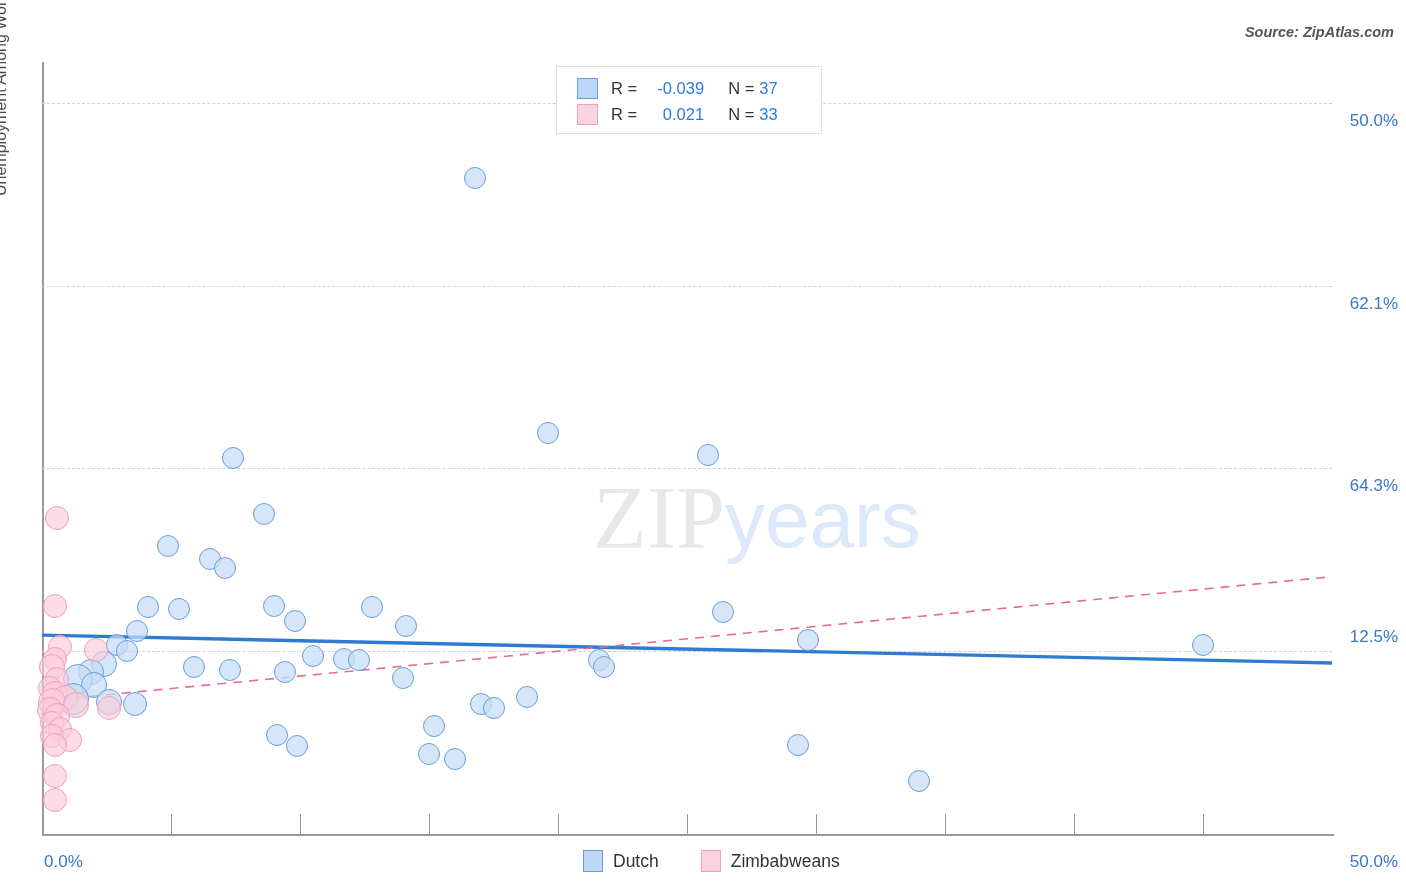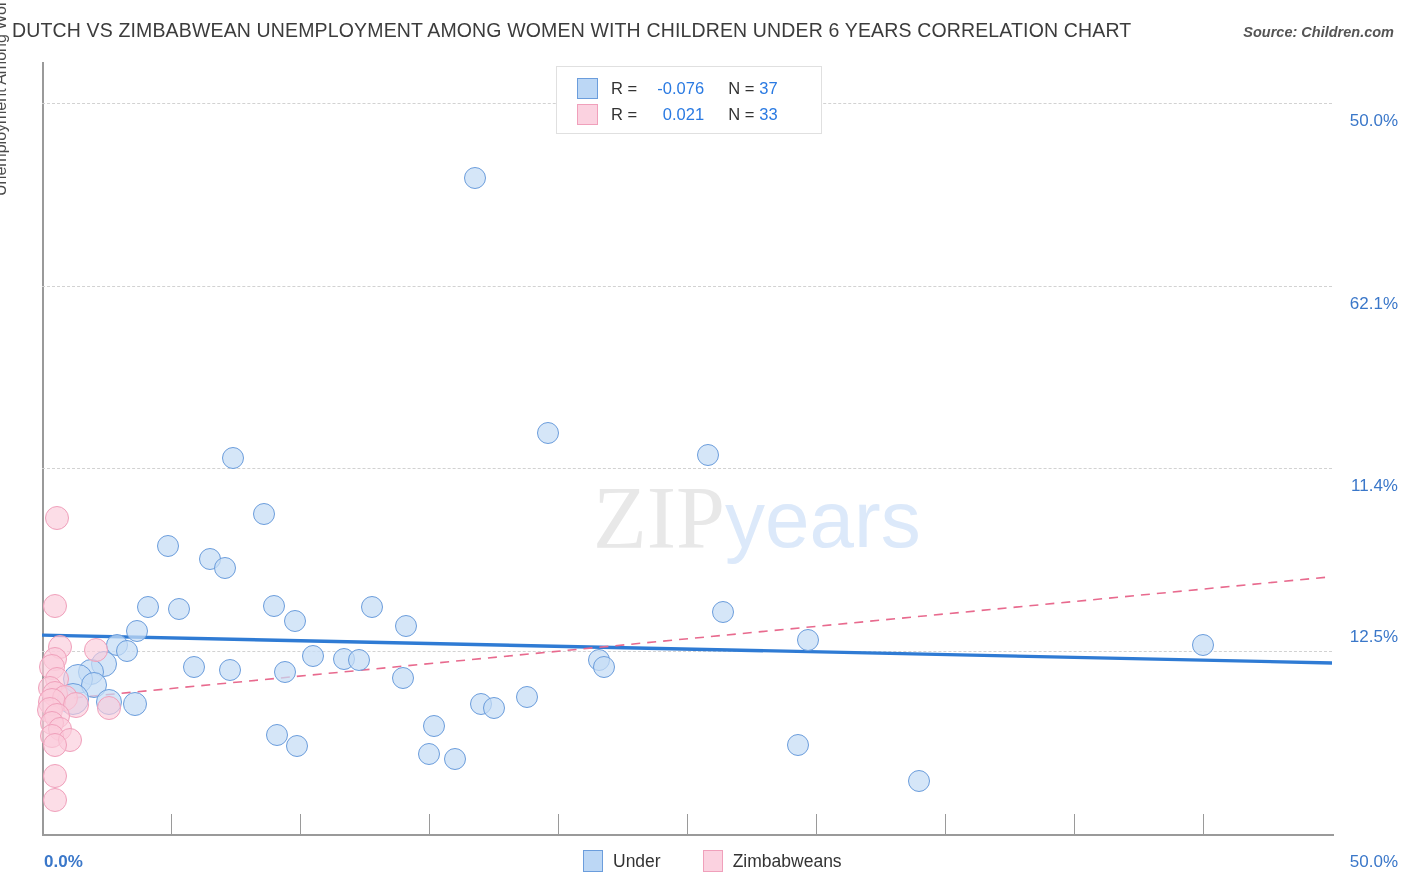--- a/index.html
+++ b/index.html
@@ -105,21 +105,21 @@
     color: #4a4a4a;
     white-space: nowrap;
   }
 
   #x-min-label {
     position: absolute;
     left: 44px;
     top: 852px;
     font-size: 17px;
     color: #3a77c9;
-    font-weight: 700;
+    font-weight: 400;
   }
   #x-max-label {
     position: absolute;
     right: 8px;
     top: 852px;
     font-size: 17px;
     color: #3a77c9;
     font-weight: 400;
   }
 
@@ -242,22 +242,21 @@
     font-size: 17.5px;
     color: #333333;
     white-space: nowrap;
   }
 </style>
 </head>
 <body>
 
 <div id="chart-root">
 
-  <div id="chart-title">DUTCH VS ZIMBABWEAN UNEMPLOYMENT AMONG WOMEN WITH CHILDREN UNDER 6 YEARS CORRELATION CHART</div>
-  <div id="source-label">Source: Children.com</div>
+  <div id="source-label">Source: ZipAtlas.com</div>
 
   <div id="y-axis-line"></div>
   <div id="x-axis-line"></div>
 
   <div id="y-axis-title">Unemployment Among Women with Children Under 6 years</div>
 
   <div id="plot">
     <div id="gridlines">
         <div class="gridline" style="top: 40.9394px;"></div>
         <div class="gridline" style="top: 223.705px;"></div>
@@ -348,48 +347,48 @@
       <div class="xtick" style="left: 558px;"></div>
       <div class="xtick" style="left: 687px;"></div>
       <div class="xtick" style="left: 816px;"></div>
       <div class="xtick" style="left: 945px;"></div>
       <div class="xtick" style="left: 1074px;"></div>
       <div class="xtick" style="left: 1203px;"></div>
     </div>
   <div id="ylabels">
       <div class="ylabel" style="top: 110.939px;">50.0%</div>
       <div class="ylabel" style="top: 293.705px;">62.1%</div>
-      <div class="ylabel" style="top: 476.47px;">11.4%</div>
+      <div class="ylabel" style="top: 476.47px;">64.3%</div>
       <div class="ylabel" style="top: 627px;">12.5%</div>
     </div>
 
   <div id="x-min-label">0.0%</div>
   <div id="x-max-label">50.0%</div>
 
   <div id="stats-box">
     <div class="stats-row" id="stats-row-0">
       <span class="swatch swatch-blue"></span>
       <span class="st-label">R =</span>
-      <span class="st-val rv-wide">-0.076</span>
+      <span class="st-val rv-wide">-0.039</span>
       <span class="st-n-label">N =</span>
       <span class="st-n-val">37</span>
     </div>
     <div class="stats-row" id="stats-row-1">
       <span class="swatch swatch-pink"></span>
       <span class="st-label">R =</span>
       <span class="st-val rv-wide">0.021</span>
       <span class="st-n-label">N =</span>
       <span class="st-n-val">33</span>
     </div>
   </div>
 
   <div id="series-legend">
     <div class="leg-item">
       <span class="leg-sw leg-sw-blue"></span>
-      <span class="leg-text">Under</span>
+      <span class="leg-text">Dutch</span>
     </div>
     <div class="leg-item">
       <span class="leg-sw leg-sw-pink"></span>
       <span class="leg-text">Zimbabweans</span>
     </div>
   </div>
 
 </div>
 
 </body></html>

